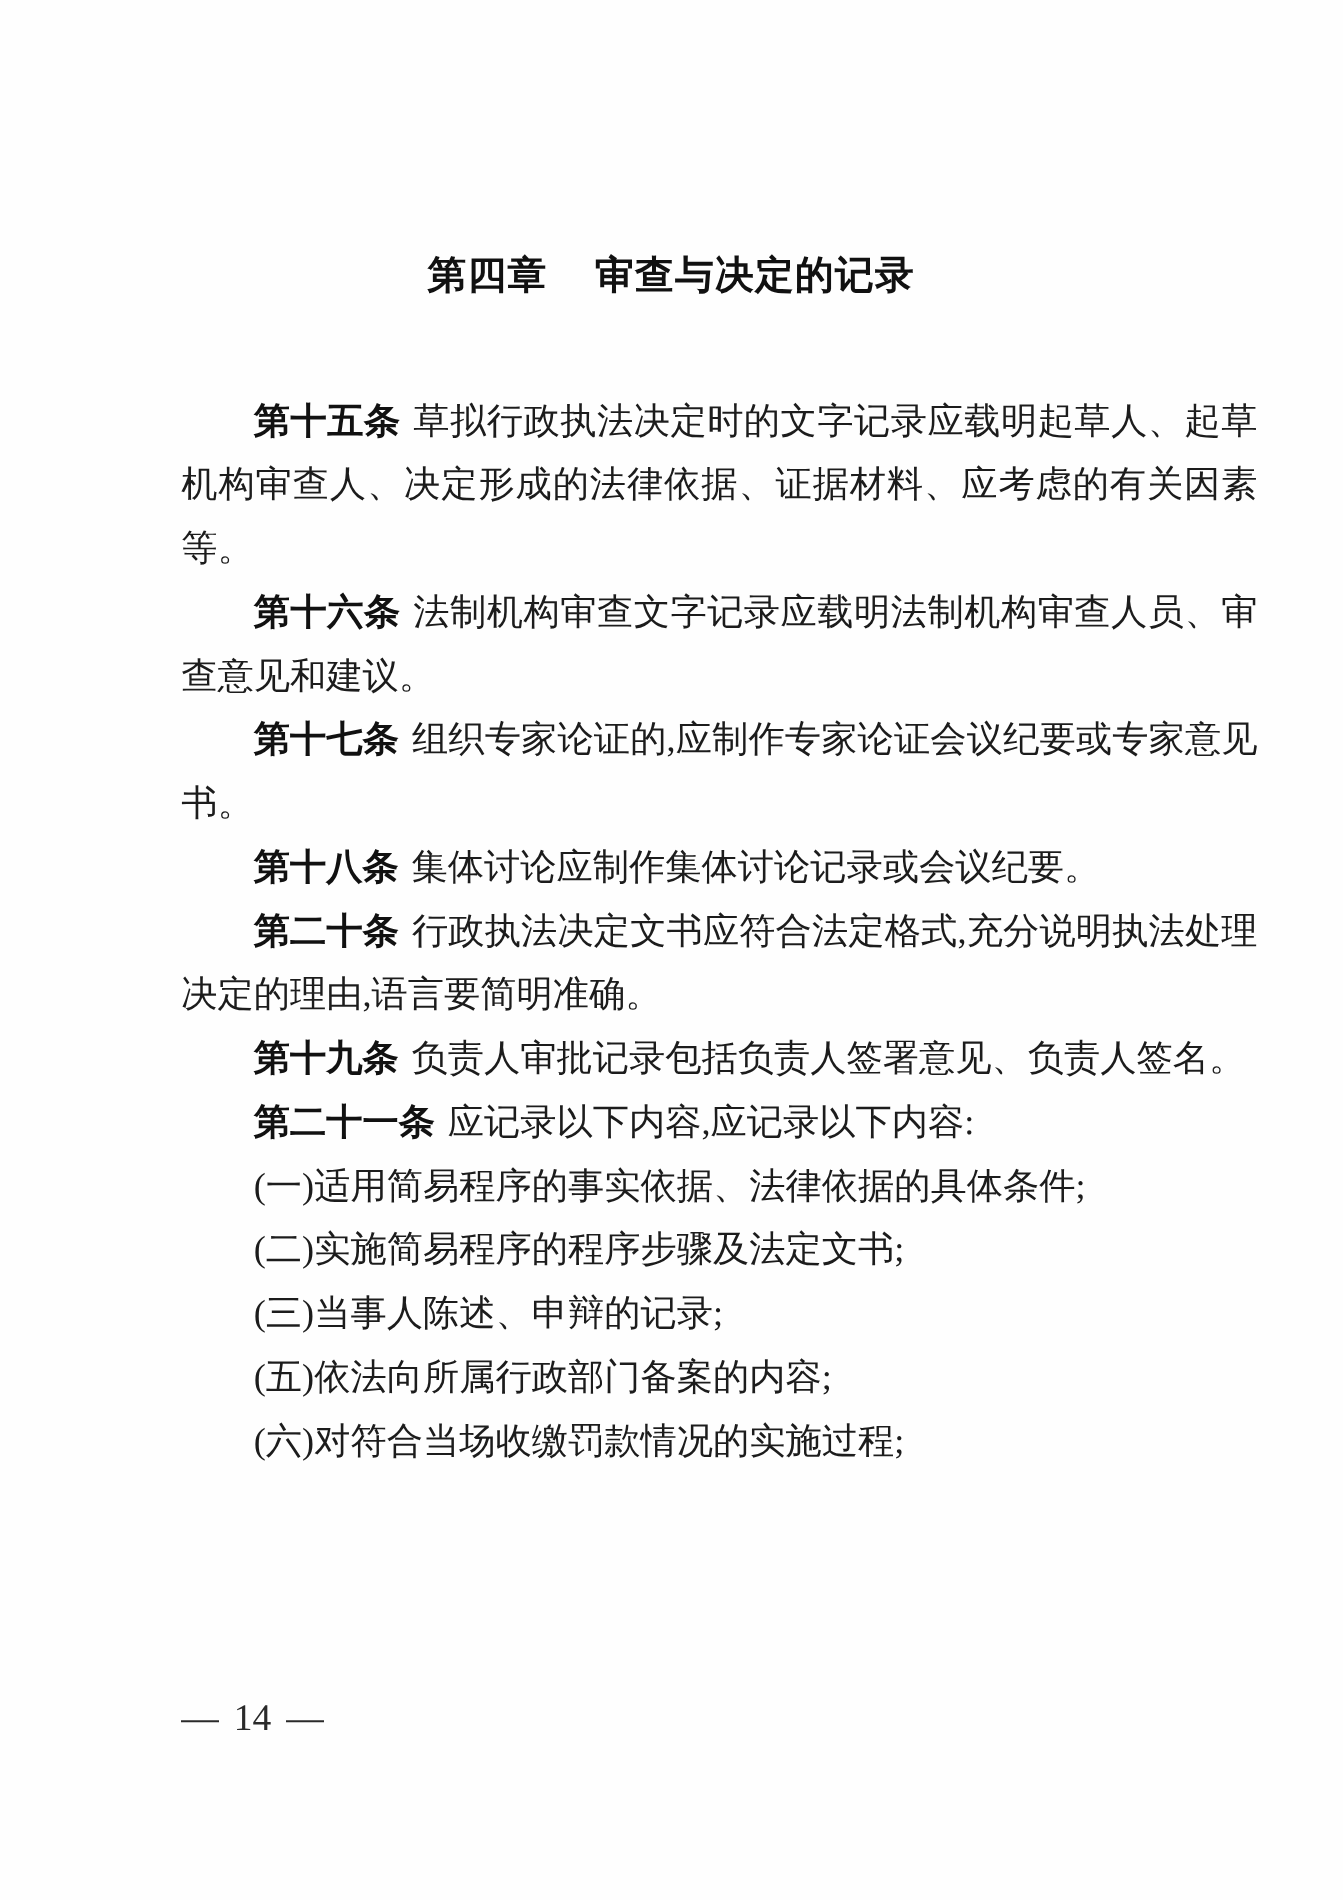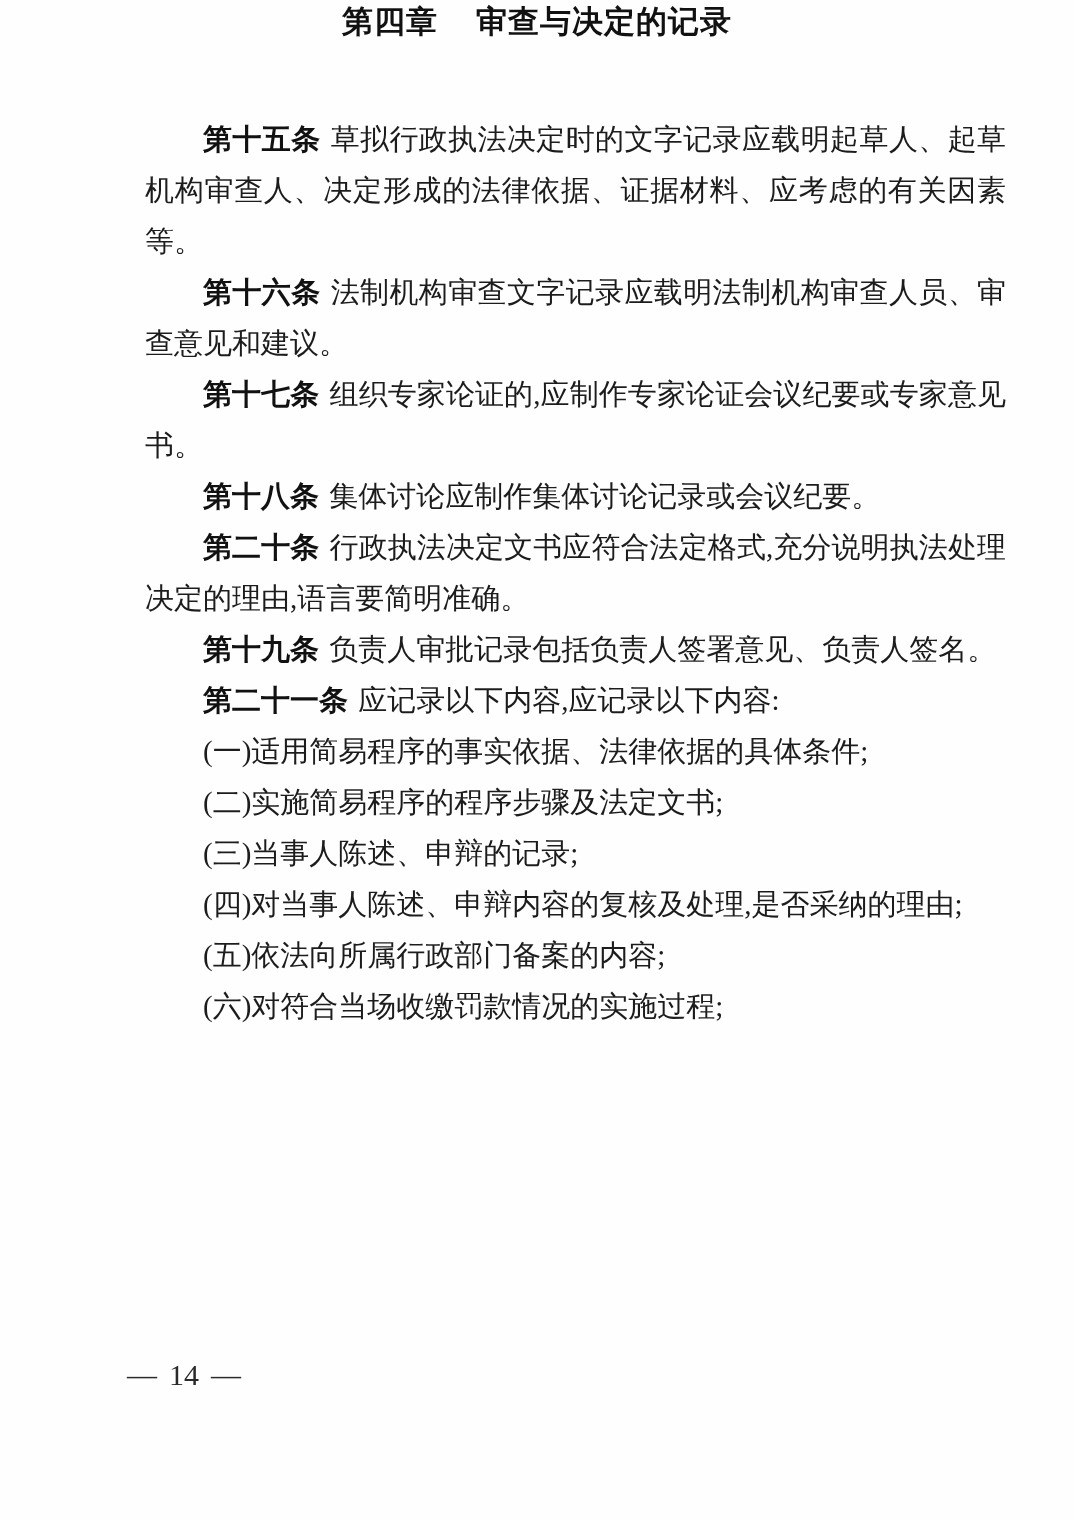--- a/index.html
+++ b/index.html
@@ -10,20 +10,21 @@
   .page {
     position: relative;
     width: 1074px;
     height: 1520px;
     background: #fefefe;
     overflow: hidden;
     color: #1c1c1c;
     font-family: "Liberation Serif", "DejaVu Serif", serif;
   }
   .heading {
+    padding-top: 198px;
     text-align: center;
     font-family: "Liberation Sans", "DejaVu Sans", sans-serif;
     font-weight: bold;
     font-size: 31px;
     line-height: 44px;
     color: #111;
     letter-spacing: 1px;
   }
   .heading .chapter-num {
     margin-right: 38px;
@@ -40,21 +41,21 @@
     text-indent: 2em;
   }
   .label {
     font-family: "Liberation Sans", "DejaVu Sans", sans-serif;
     font-weight: bold;
     color: #111;
     margin-right: 0.35em;
   }
   .footer {
     position: absolute;
-    left: 127px;
+    left: 145px;
     top: 1358px;
     font-size: 30px;
     color: #2a2a2a;
     white-space: nowrap;
   }
   .footer .num {
     margin: 0 12px;
   }
 </style>
 </head>
@@ -70,21 +71,20 @@
     <p class="para"><span class="label">第十五条</span><span>草拟行政执法决定时的文字记录应载明起草人、起草机构审查人、决定形成的法律依据、证据材料、应考虑的有关因素等。</span></p>
     <p class="para"><span class="label">第十六条</span><span>法制机构审查文字记录应载明法制机构审查人员、审查意见和建议。</span></p>
     <p class="para"><span class="label">第十七条</span><span>组织专家论证的,应制作专家论证会议纪要或专家意见书。</span></p>
     <p class="para"><span class="label">第十八条</span><span>集体讨论应制作集体讨论记录或会议纪要。</span></p>
     <p class="para"><span class="label">第二十条</span><span>行政执法决定文书应符合法定格式,充分说明执法处理决定的理由,语言要简明准确。</span></p>
     <p class="para"><span class="label">第十九条</span><span>负责人审批记录包括负责人签署意见、负责人签名。</span></p>
     <p class="para"><span class="label">第二十一条</span><span>应记录以下内容,应记录以下内容:</span></p>
     <p class="para"><span>(一)适用简易程序的事实依据、法律依据的具体条件;</span></p>
     <p class="para"><span>(二)实施简易程序的程序步骤及法定文书;</span></p>
     <p class="para"><span>(三)当事人陈述、申辩的记录;</span></p>
-    <p class="para"><span>(四)对当事人陈述、申辩内容的复核及处理,是否采纳的理由;</span></p>
     <p class="para"><span>(五)依法向所属行政部门备案的内容;</span></p>
     <p class="para"><span>(六)对符合当场收缴罚款情况的实施过程;</span></p>
   </div>
 
   <div class="footer">
     <span>—</span><span class="num">14</span><span>—</span>
   </div>
 
 </div>
 

